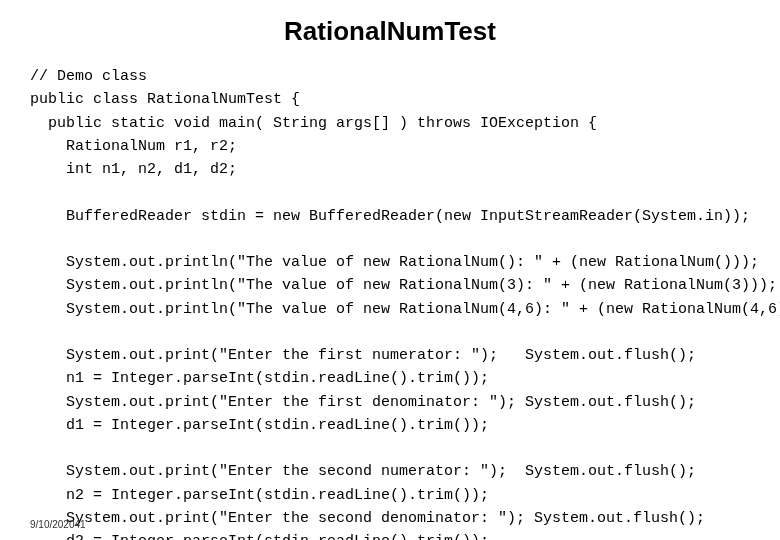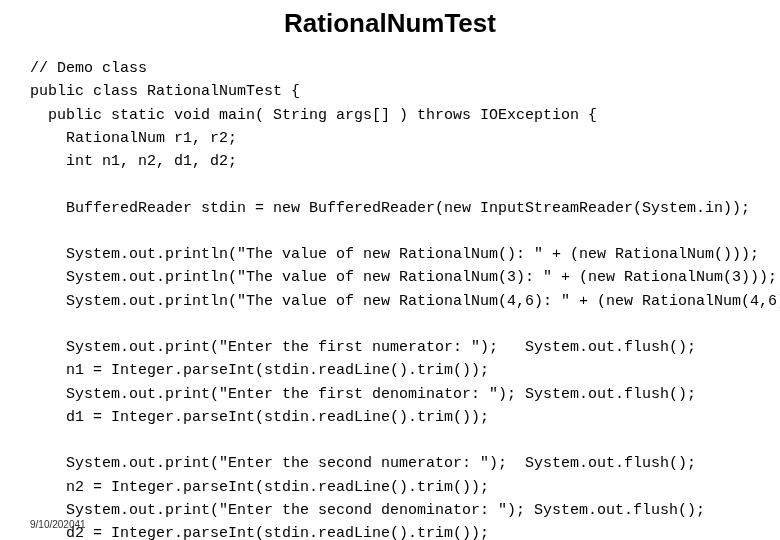--- a/index.html
+++ b/index.html
@@ -13,21 +13,21 @@
       height: 540px;
       background: #ffffff;
       font-family: Arial, sans-serif;
       overflow: hidden;
     }
 
     .page {
       width: 780px;
       height: 540px;
       position: relative;
-      padding: 8px 30px 30px 30px;
+      padding: 16px 30px 30px 30px;
     }
 
     .title {
       text-align: center;
       font-size: 26px;
       font-weight: bold;
       color: #000000;
       margin-bottom: 18px;
       font-family: Arial, sans-serif;
     }

